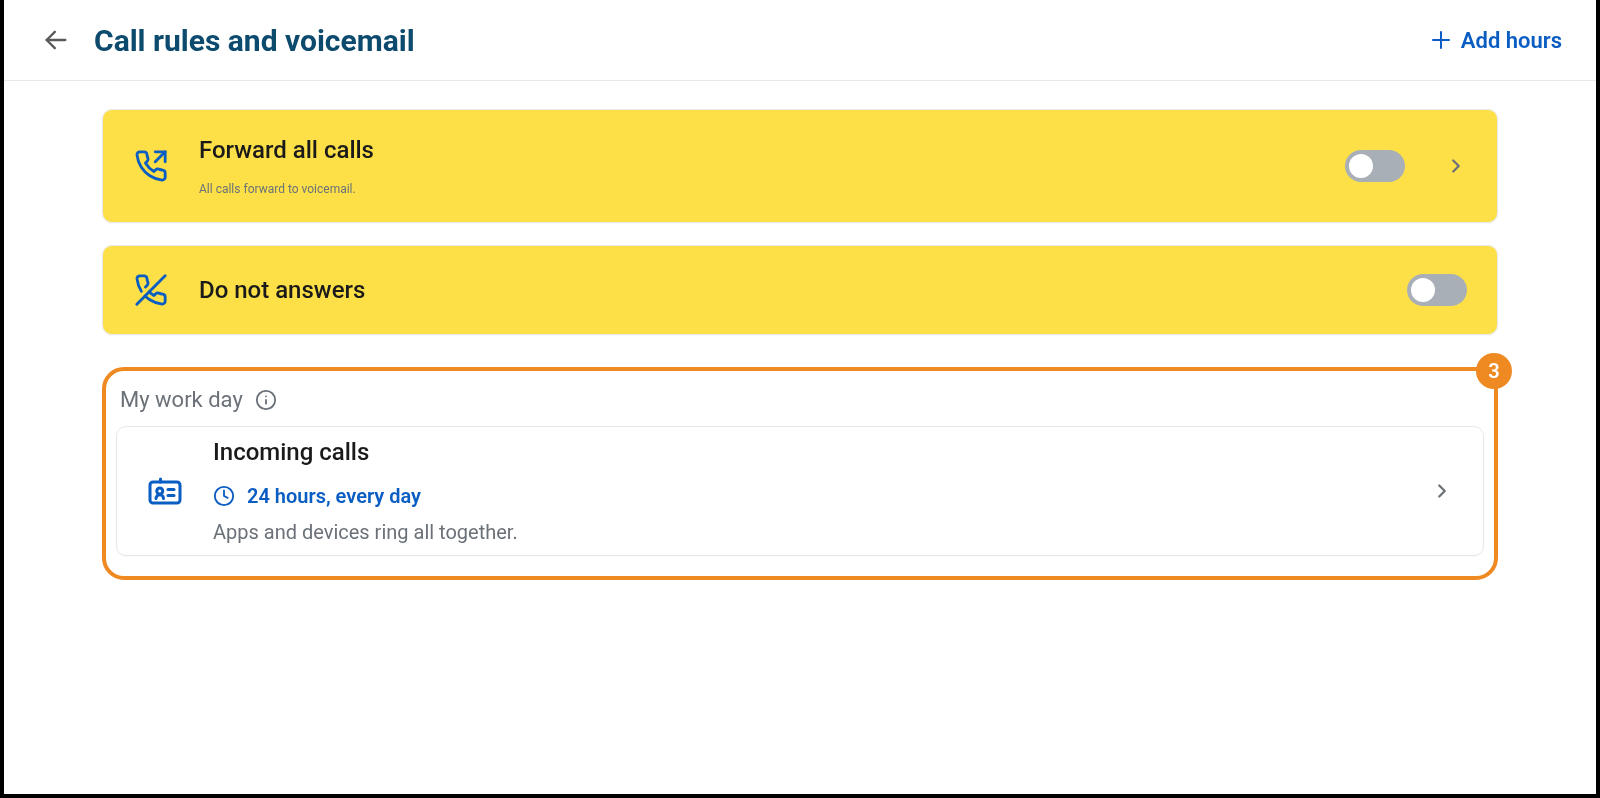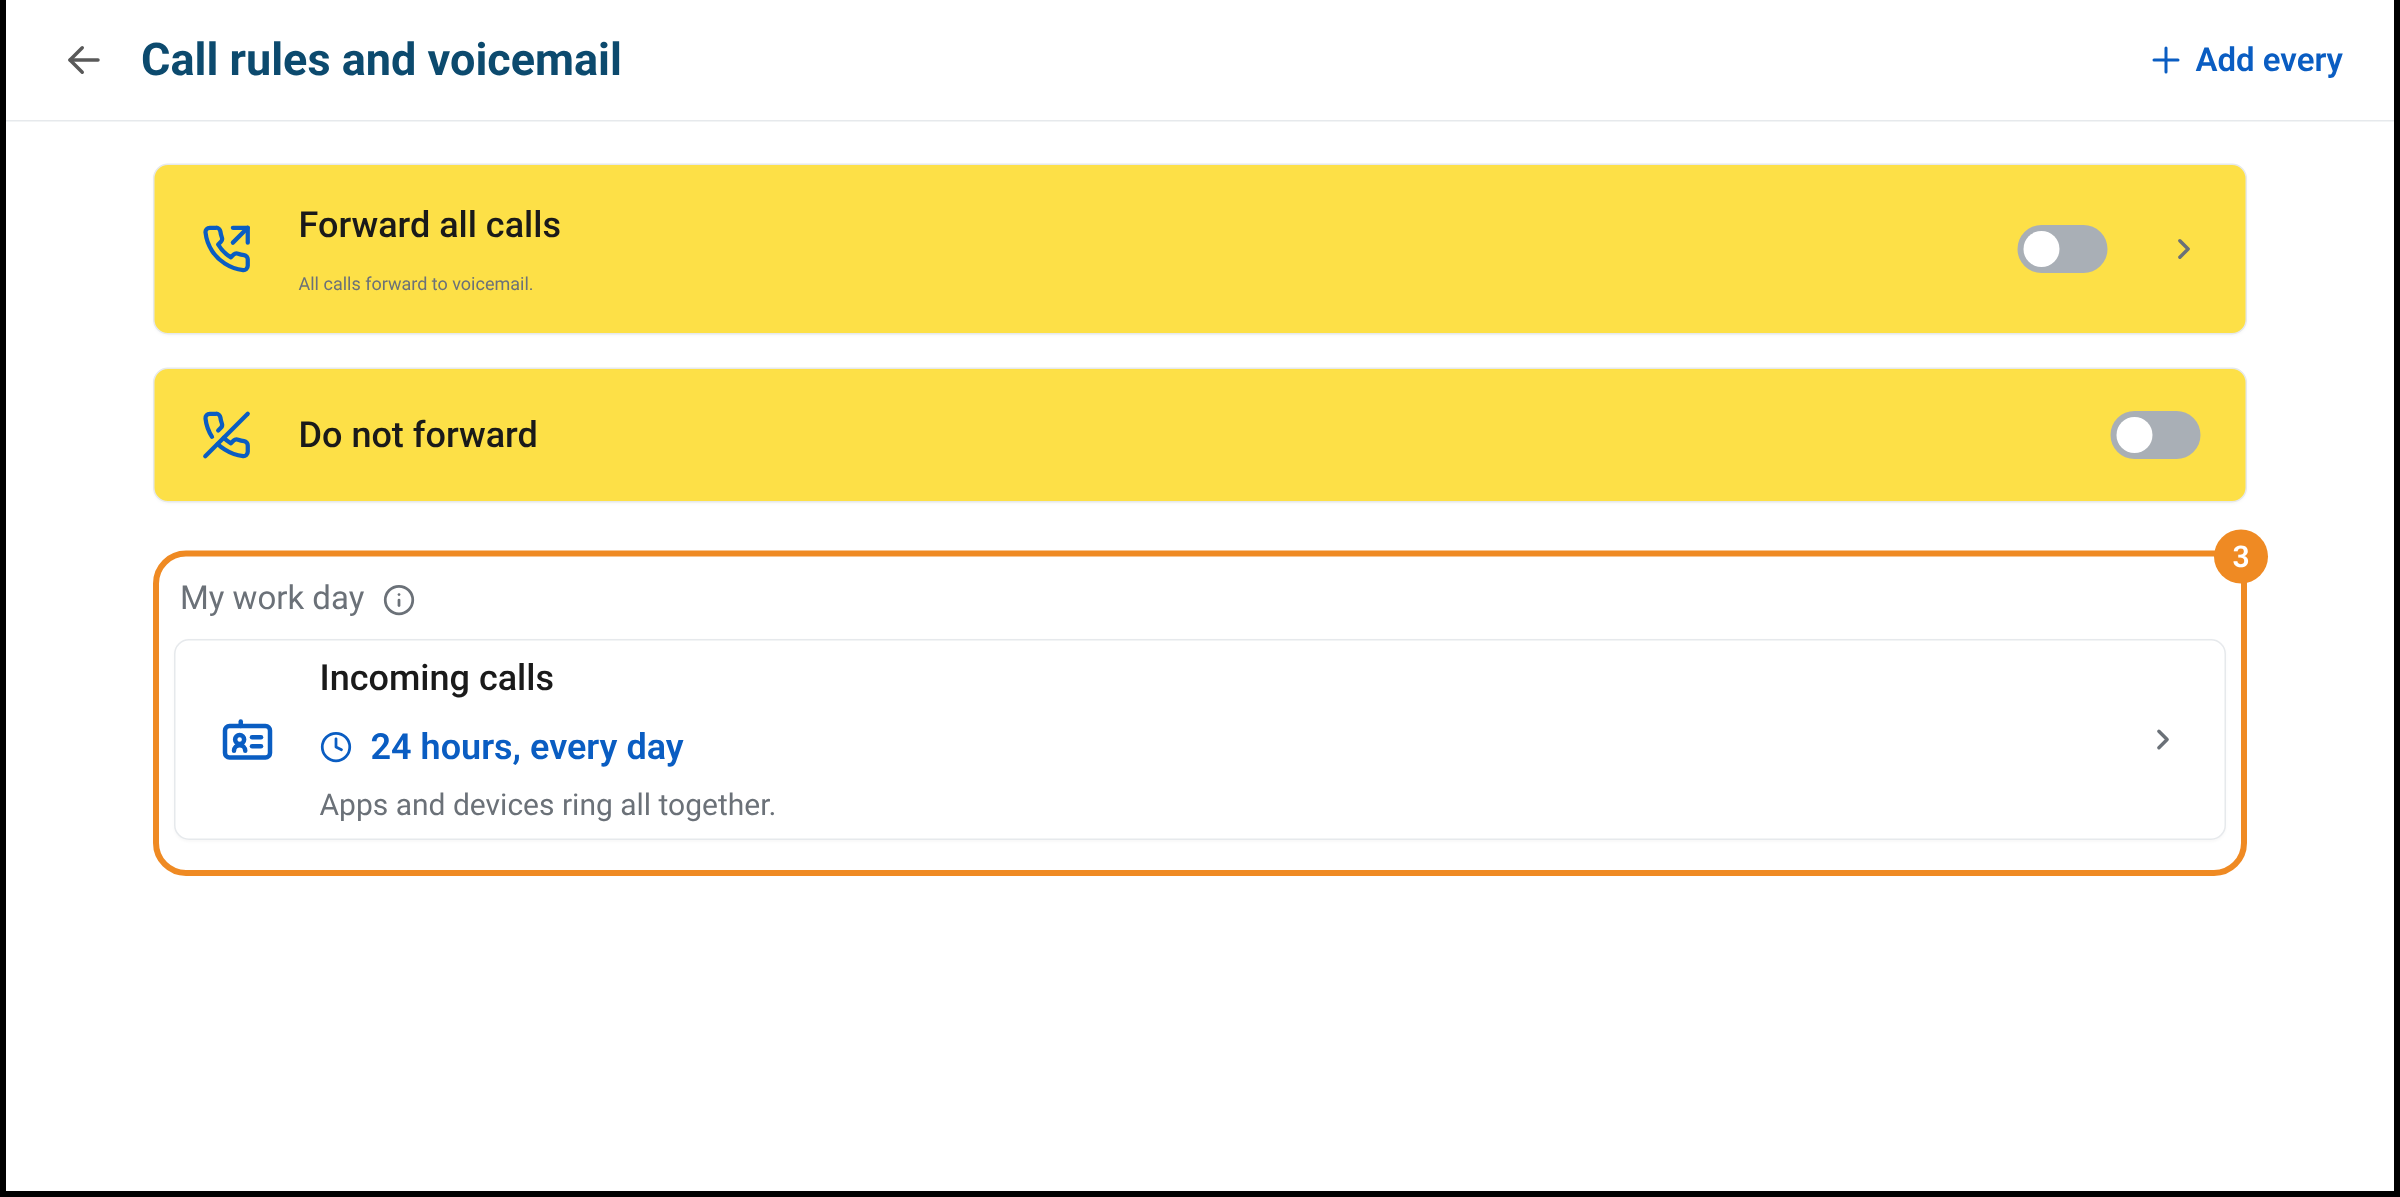--- a/index.html
+++ b/index.html
@@ -169,21 +169,21 @@
       box-shadow: 0 1px 2px rgba(0,0,0,0.03);
     }
     .schedule-row {
       display: flex;
       align-items: center;
       gap: 12px;
       margin-top: 18px;
       color: #0a5dc2;
     }
     .schedule-text {
-      font-size: 24px;
+      font-size: 20px;
       font-weight: 600;
       color: #0a5dc2;
     }
     .desc-line {
       font-size: 20px;
       color: #6b7178;
       margin-top: 12px;
     }
     .desc-line + .desc-line {
       margin-top: 6px;
@@ -199,21 +199,21 @@
           <line x1="20" y1="12" x2="4" y2="12"></line>
           <polyline points="11 5 4 12 11 19"></polyline>
         </svg>
     </div>
     <h1 class="header-title">Call rules and voicemail</h1>
     <div class="add-rule-btn">
       <svg width="24" height="24" viewBox="0 0 24 24" fill="none" stroke="currentColor" stroke-width="2" stroke-linecap="round">
           <line x1="12" y1="4" x2="12" y2="20"></line>
           <line x1="4" y1="12" x2="20" y2="12"></line>
         </svg>
-      <span>Add every</span>
+      <span>Add hours</span>
     </div>
   </div>
 
   <div class="content">
 
     <div class="card">
       <div class="card-row">
         <div class="card-icon">
           <svg width="34" height="34" viewBox="0 0 24 24" fill="none" stroke="currentColor" stroke-width="2" stroke-linecap="round" stroke-linejoin="round">
             <path d="M22 16.92v3a2 2 0 0 1-2.18 2 19.79 19.79 0 0 1-8.63-3.07 19.5 19.5 0 0 1-6-6 19.79 19.79 0 0 1-3.07-8.67A2 2 0 0 1 4.11 2h3a2 2 0 0 1 2 1.72c.127.96.361 1.903.7 2.81a2 2 0 0 1-.45 2.11L8.09 9.91a16 16 0 0 0 6 6l1.27-1.27a2 2 0 0 1 2.11-.45c.907.339 1.85.573 2.81.7A2 2 0 0 1 22 16.92z"></path>
@@ -240,21 +240,21 @@
 
     <div class="card">
       <div class="card-row">
         <div class="card-icon">
           <svg width="34" height="34" viewBox="0 0 24 24" fill="none" stroke="currentColor" stroke-width="2" stroke-linecap="round" stroke-linejoin="round">
             <path d="M10.68 13.31a16 16 0 0 0 3.41 2.6l1.27-1.27a2 2 0 0 1 2.11-.45c.907.339 1.85.573 2.81.7A2 2 0 0 1 22 16.92v3a2 2 0 0 1-2.18 2 19.79 19.79 0 0 1-8.63-3.07 19.42 19.42 0 0 1-3.33-2.67m-2.67-3.34a19.79 19.79 0 0 1-3.07-8.63A2 2 0 0 1 4.11 2h3a2 2 0 0 1 2 1.72c.127.96.361 1.903.7 2.81a2 2 0 0 1-.45 2.11L8.09 9.91"></path>
             <line x1="22" y1="2" x2="2" y2="22"></line>
           </svg>
         </div>
         <div class="card-body">
-          <div class="card-title">Do not forward</div>
+          <div class="card-title">Do not answers</div>
         </div>
         <div class="card-controls">
           <div class="toggle">
             <div class="toggle-knob"></div>
           </div>
         </div>
       </div>
     </div>
 
     <div class="highlight-section">

